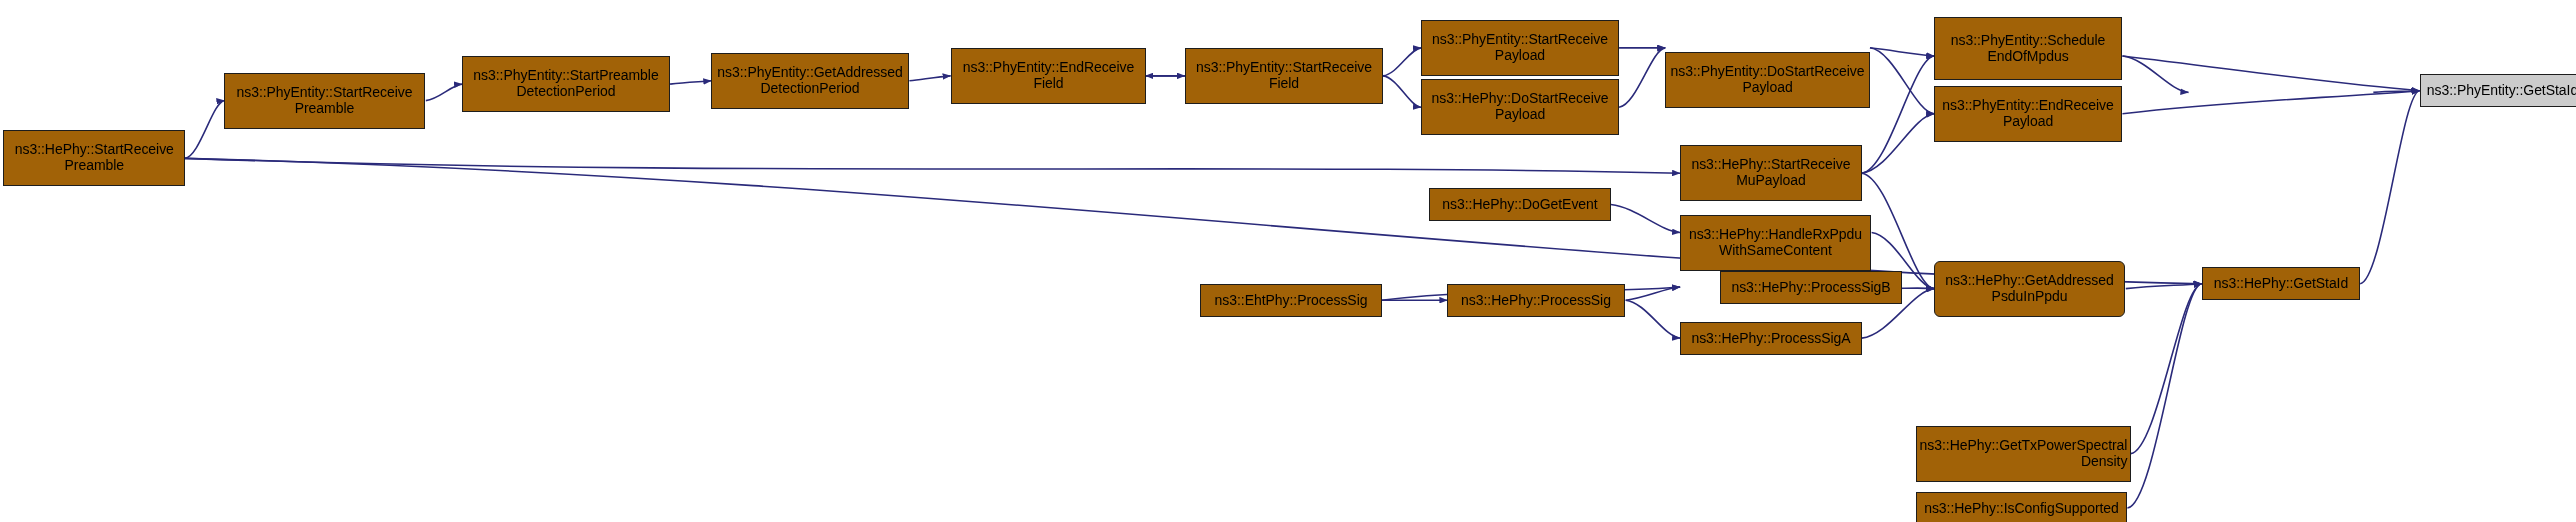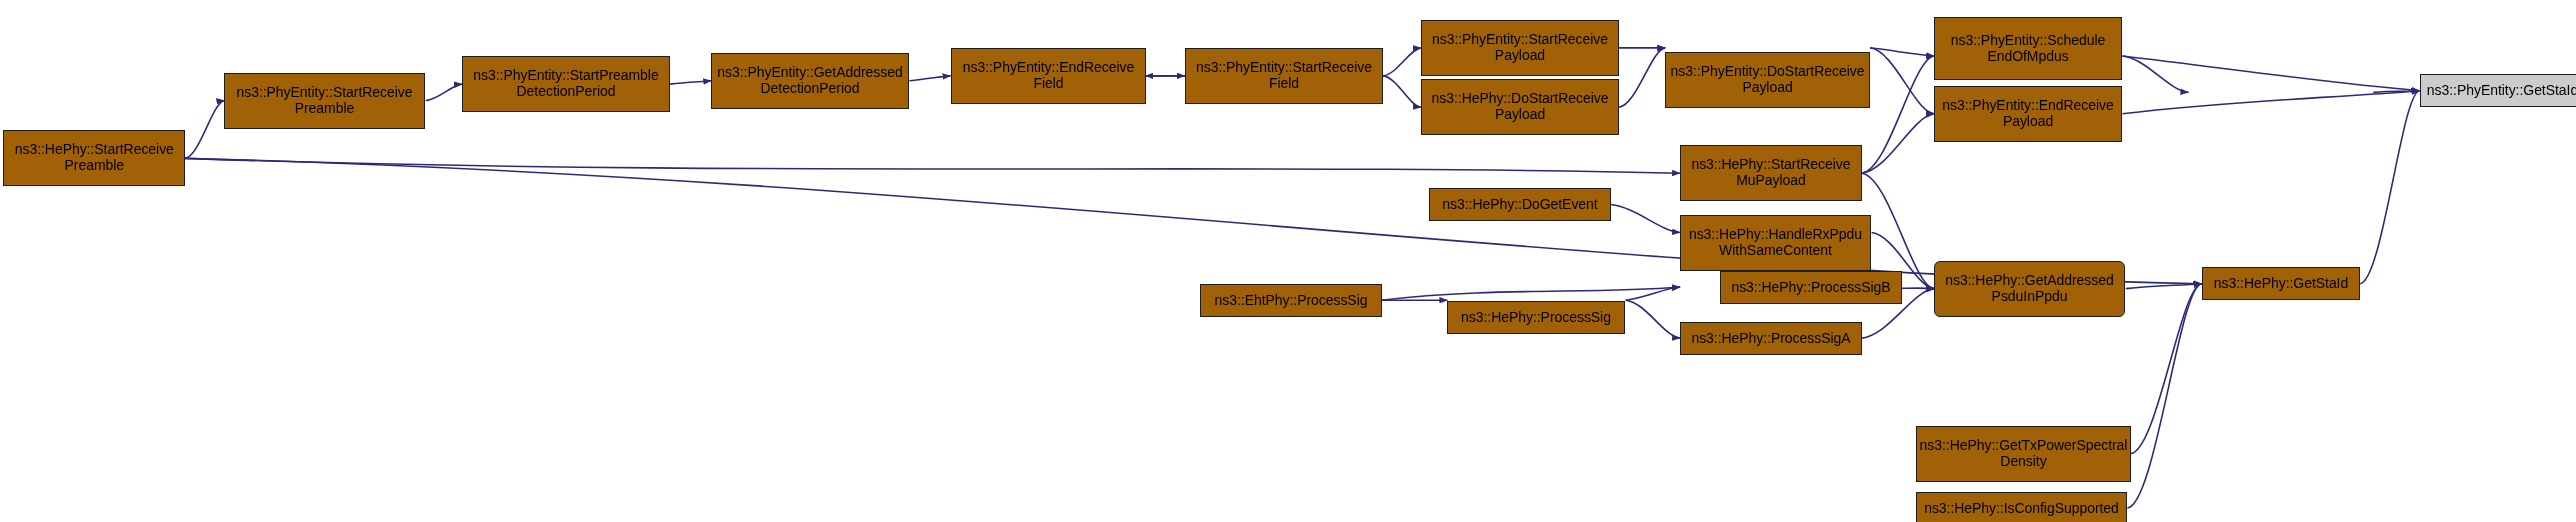--- a/index.html
+++ b/index.html
@@ -111,24 +111,24 @@
     <div class="gnode" style="left: 1934px; top: 17px; width: 188px; height: 63px; text-align: center;">ns3::PhyEntity::Schedule
 EndOfMpdus</div>
     <div class="gnode" style="left: 1934px; top: 86px; width: 188px; height: 56px;">ns3::PhyEntity::EndReceive
 Payload</div>
     <div class="gnode" style="left: 1680px; top: 145px; width: 182px; height: 56px;">ns3::HePhy::StartReceive
 MuPayload</div>
     <div class="gnode" style="left: 1429px; top: 188px; width: 182px; height: 33px;">ns3::HePhy::DoGetEvent</div>
     <div class="gnode" style="left: 1680px; top: 205px; width: 191px; height: 56px; margin-top: 10px;">ns3::HePhy::HandleRxPpdu
 WithSameContent</div>
     <div class="gnode" style="left: 1200px; top: 284px; width: 182px; height: 33px;">ns3::EhtPhy::ProcessSig</div>
-    <div class="gnode" style="left: 1447px; top: 284px; width: 178px; height: 33px; margin-top: 17px;">ns3::HePhy::ProcessSig</div>
+    <div class="gnode" style="left: 1447px; top: 284px; width: 178px; height: 33px;">ns3::HePhy::ProcessSig</div>
     <div class="gnode" style="left: 1720px; top: 271px; width: 182px; height: 33px;">ns3::HePhy::ProcessSigB</div>
     <div class="gnode" style="left: 1680px; top: 322px; width: 182px; height: 33px;">ns3::HePhy::ProcessSigA</div>
     <div class="gnode" style="left: 1934px; top: 261px; width: 191px; height: 56px; border-radius: 6px;">ns3::HePhy::GetAddressed
 PsduInPpdu</div>
     <div class="gnode" style="left: 2202px; top: 267px; width: 158px; height: 33px;">ns3::HePhy::GetStaId</div>
-    <div class="gnode" style="left: 1916px; top: 426px; width: 215px; height: 56px;">ns3::HePhy::GetTxPowerSpectral
+    <div class="gnode" style="left: 1916px; top: 426px; width: 215px; height: 56px; text-align: right;">ns3::HePhy::GetTxPowerSpectral
 Density</div>
     <div class="gnode" style="left: 1916px; top: 492px; width: 211px; height: 33px;">ns3::HePhy::IsConfigSupported</div>
     <div class="gnode highlight" style="left: 2420px; top: 74px; width: 165px; height: 33px;">ns3::PhyEntity::GetStaId</div>
   </div>
 
 
 </body></html>

